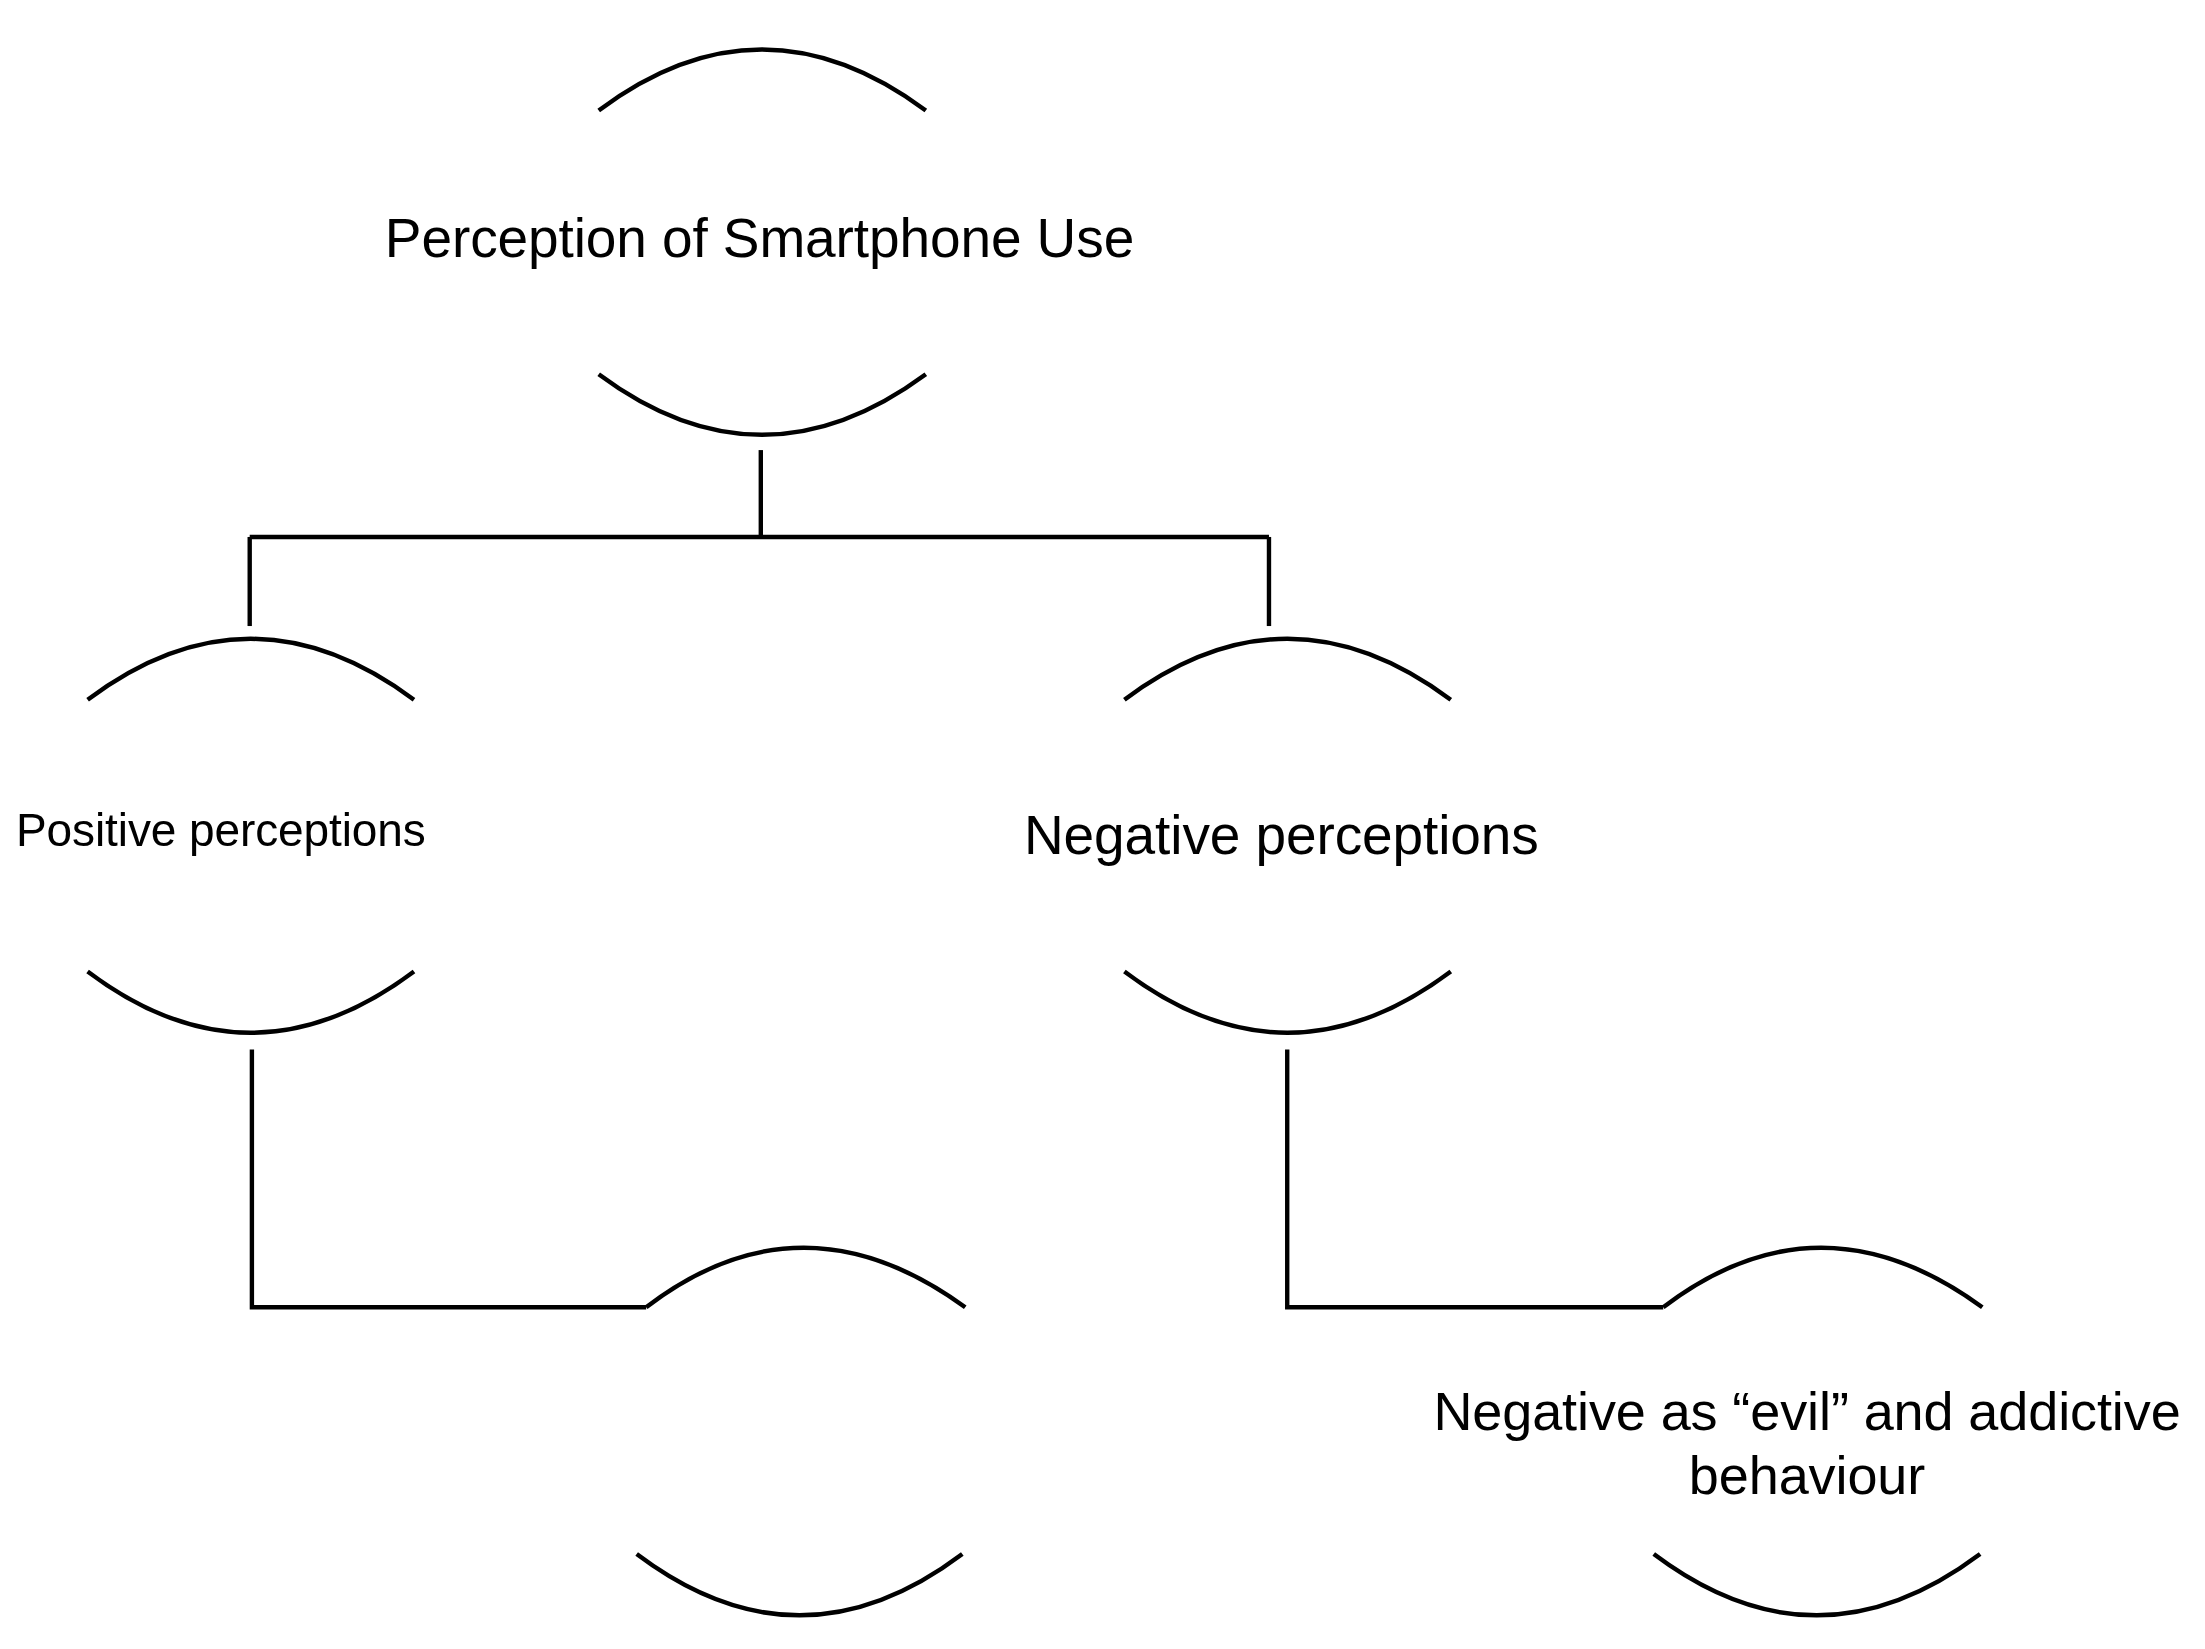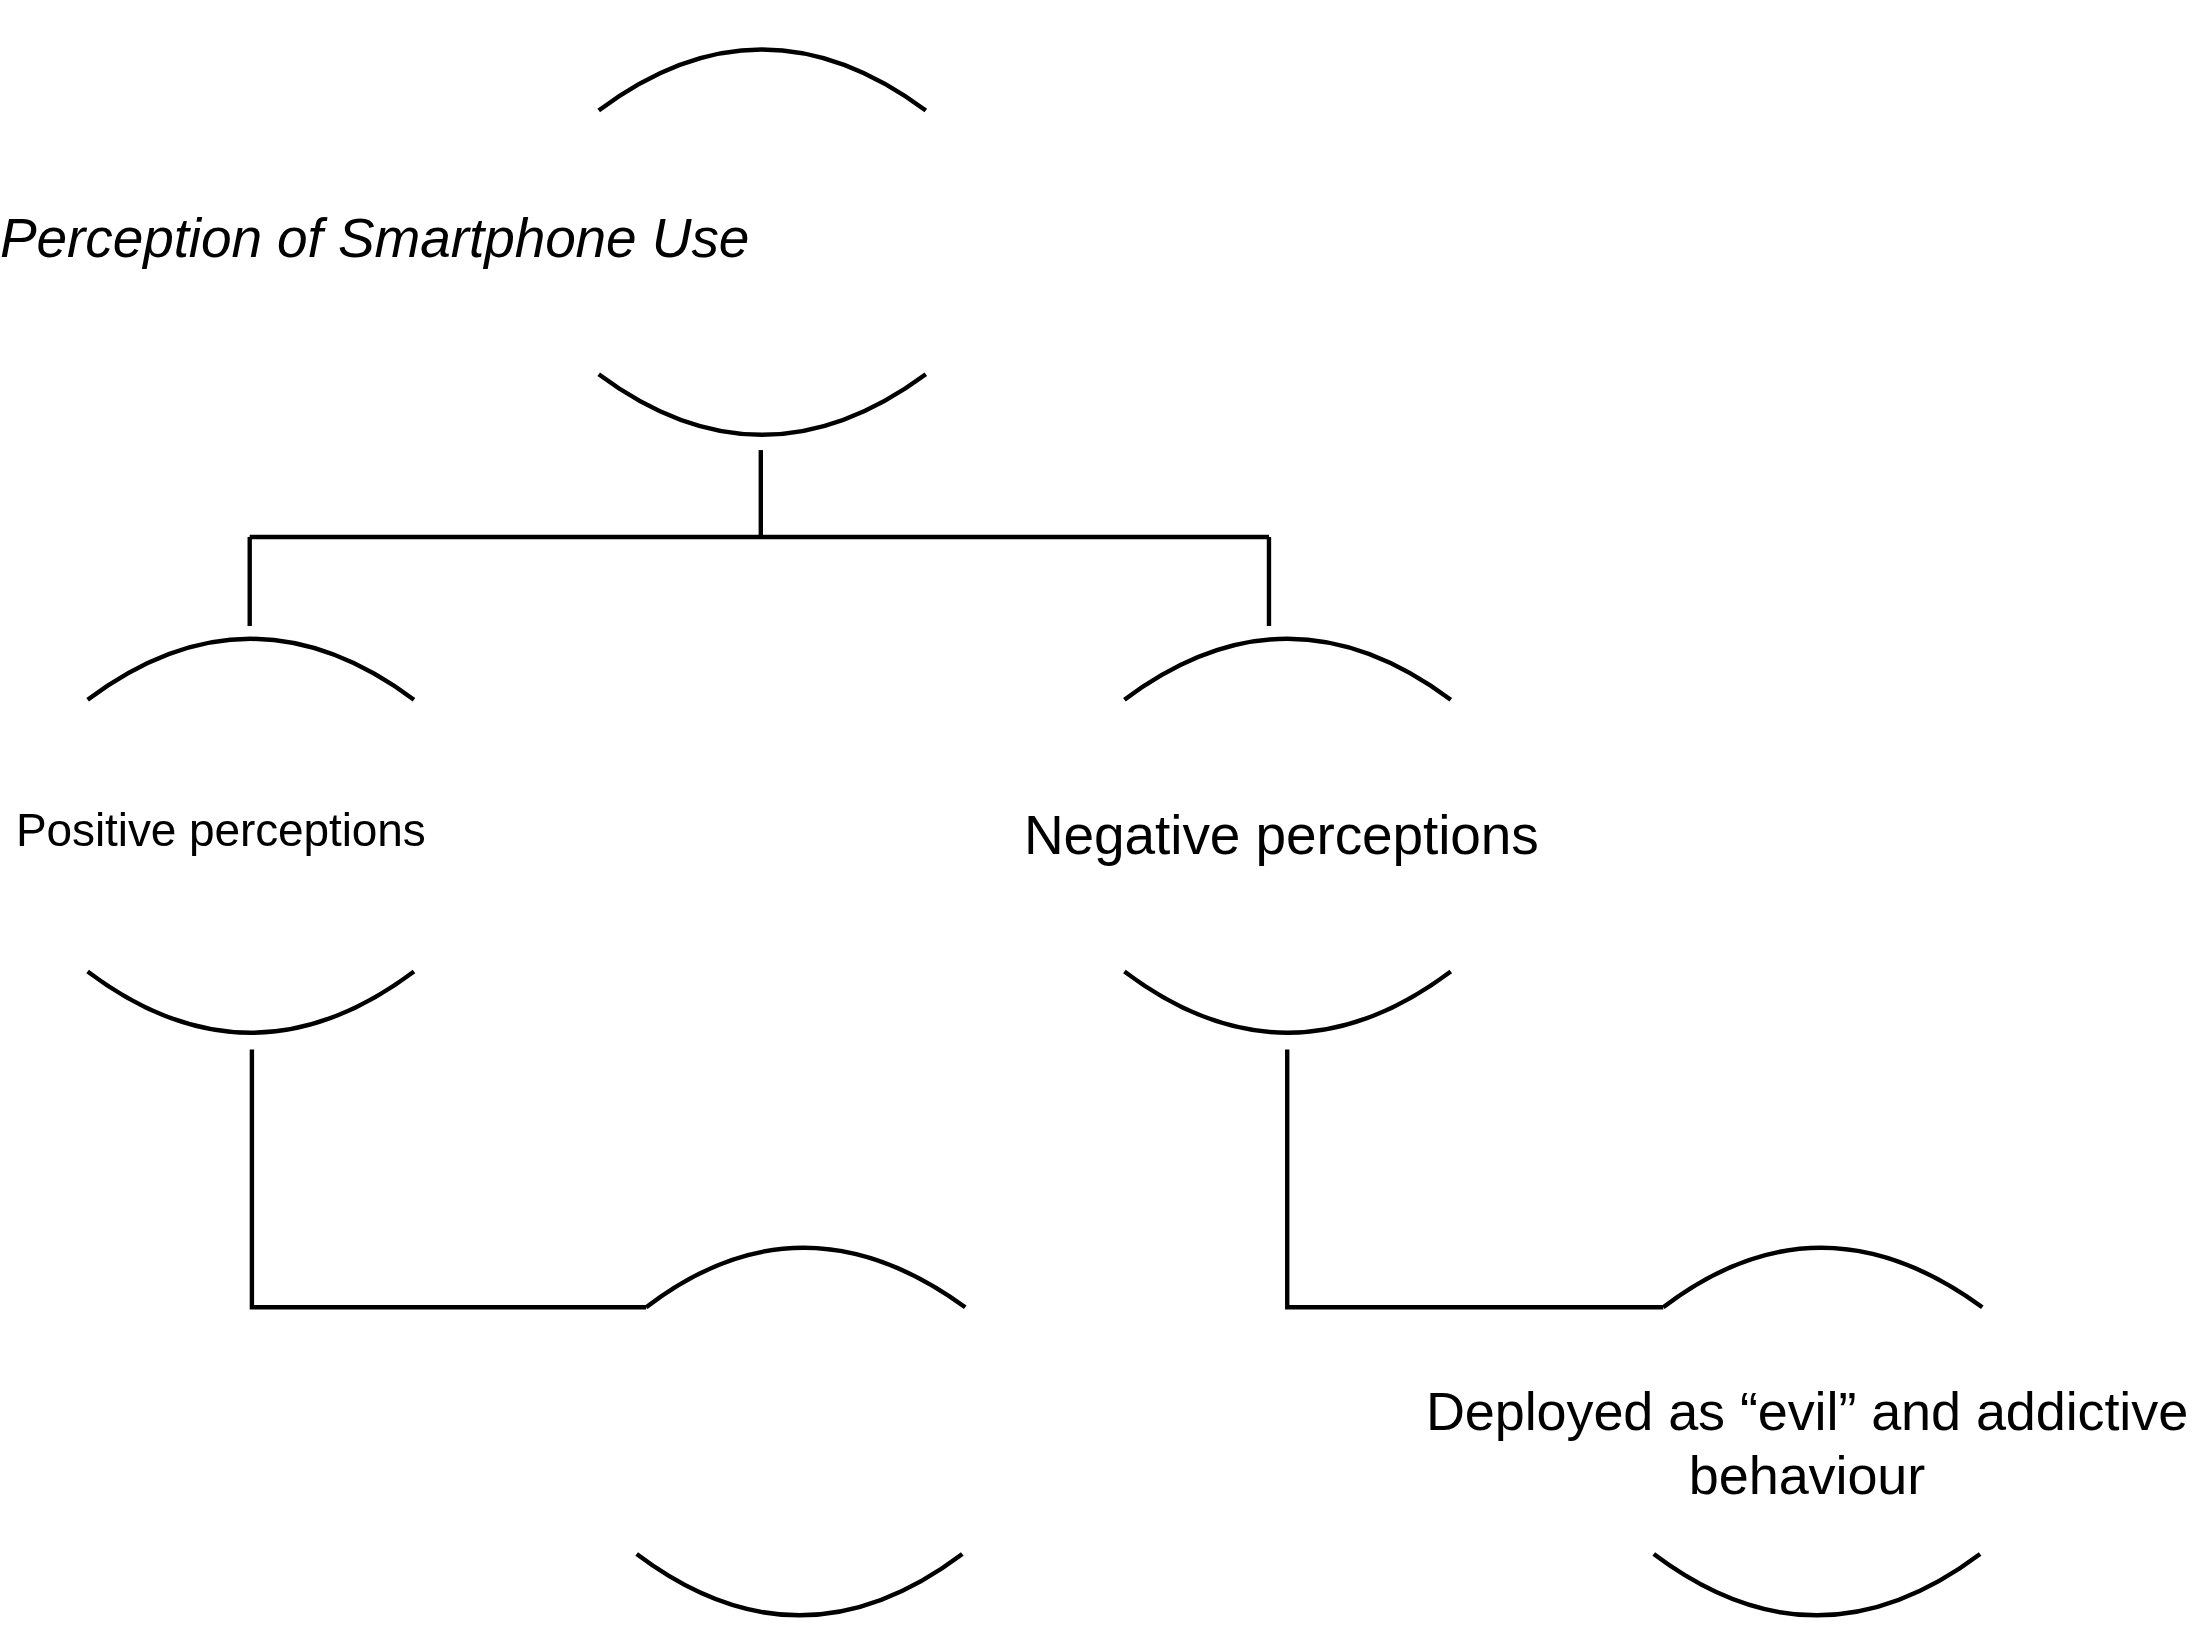--- a/index.html
+++ b/index.html
@@ -28,22 +28,22 @@
     font-family: "Liberation Sans", sans-serif;
     font-weight: 400;
     line-height: 1.18;
     white-space: pre-line;
     letter-spacing: -0.1px;
   }
   #label-root {
     left: 0;
     top: 206px;
     width: 1519px;
+    text-align: center;
     font-size: 55px;
-    font-style: italic;
   }
   #label-positive {
     left: 16px;
     top: 803px;
     width: 511px;
     text-align: left;
     font-size: 46px;
   }
   #label-negative {
     left: 1024px;
@@ -111,17 +111,17 @@
     </g>
   </svg>
 
   <div class="node-label" id="label-root">Perception of Smartphone Use</div>
 
   <div class="node-label" id="label-positive">Positive perceptions</div>
 
   <div class="node-label" id="label-negative">Negative perceptions</div>
 
 
-  <div class="node-label" id="label-evil">Deployed as “evil” and addictive
+  <div class="node-label" id="label-evil">Negative as “evil” and addictive
 behaviour</div>
 
 </div>
 
 
 </body></html>

